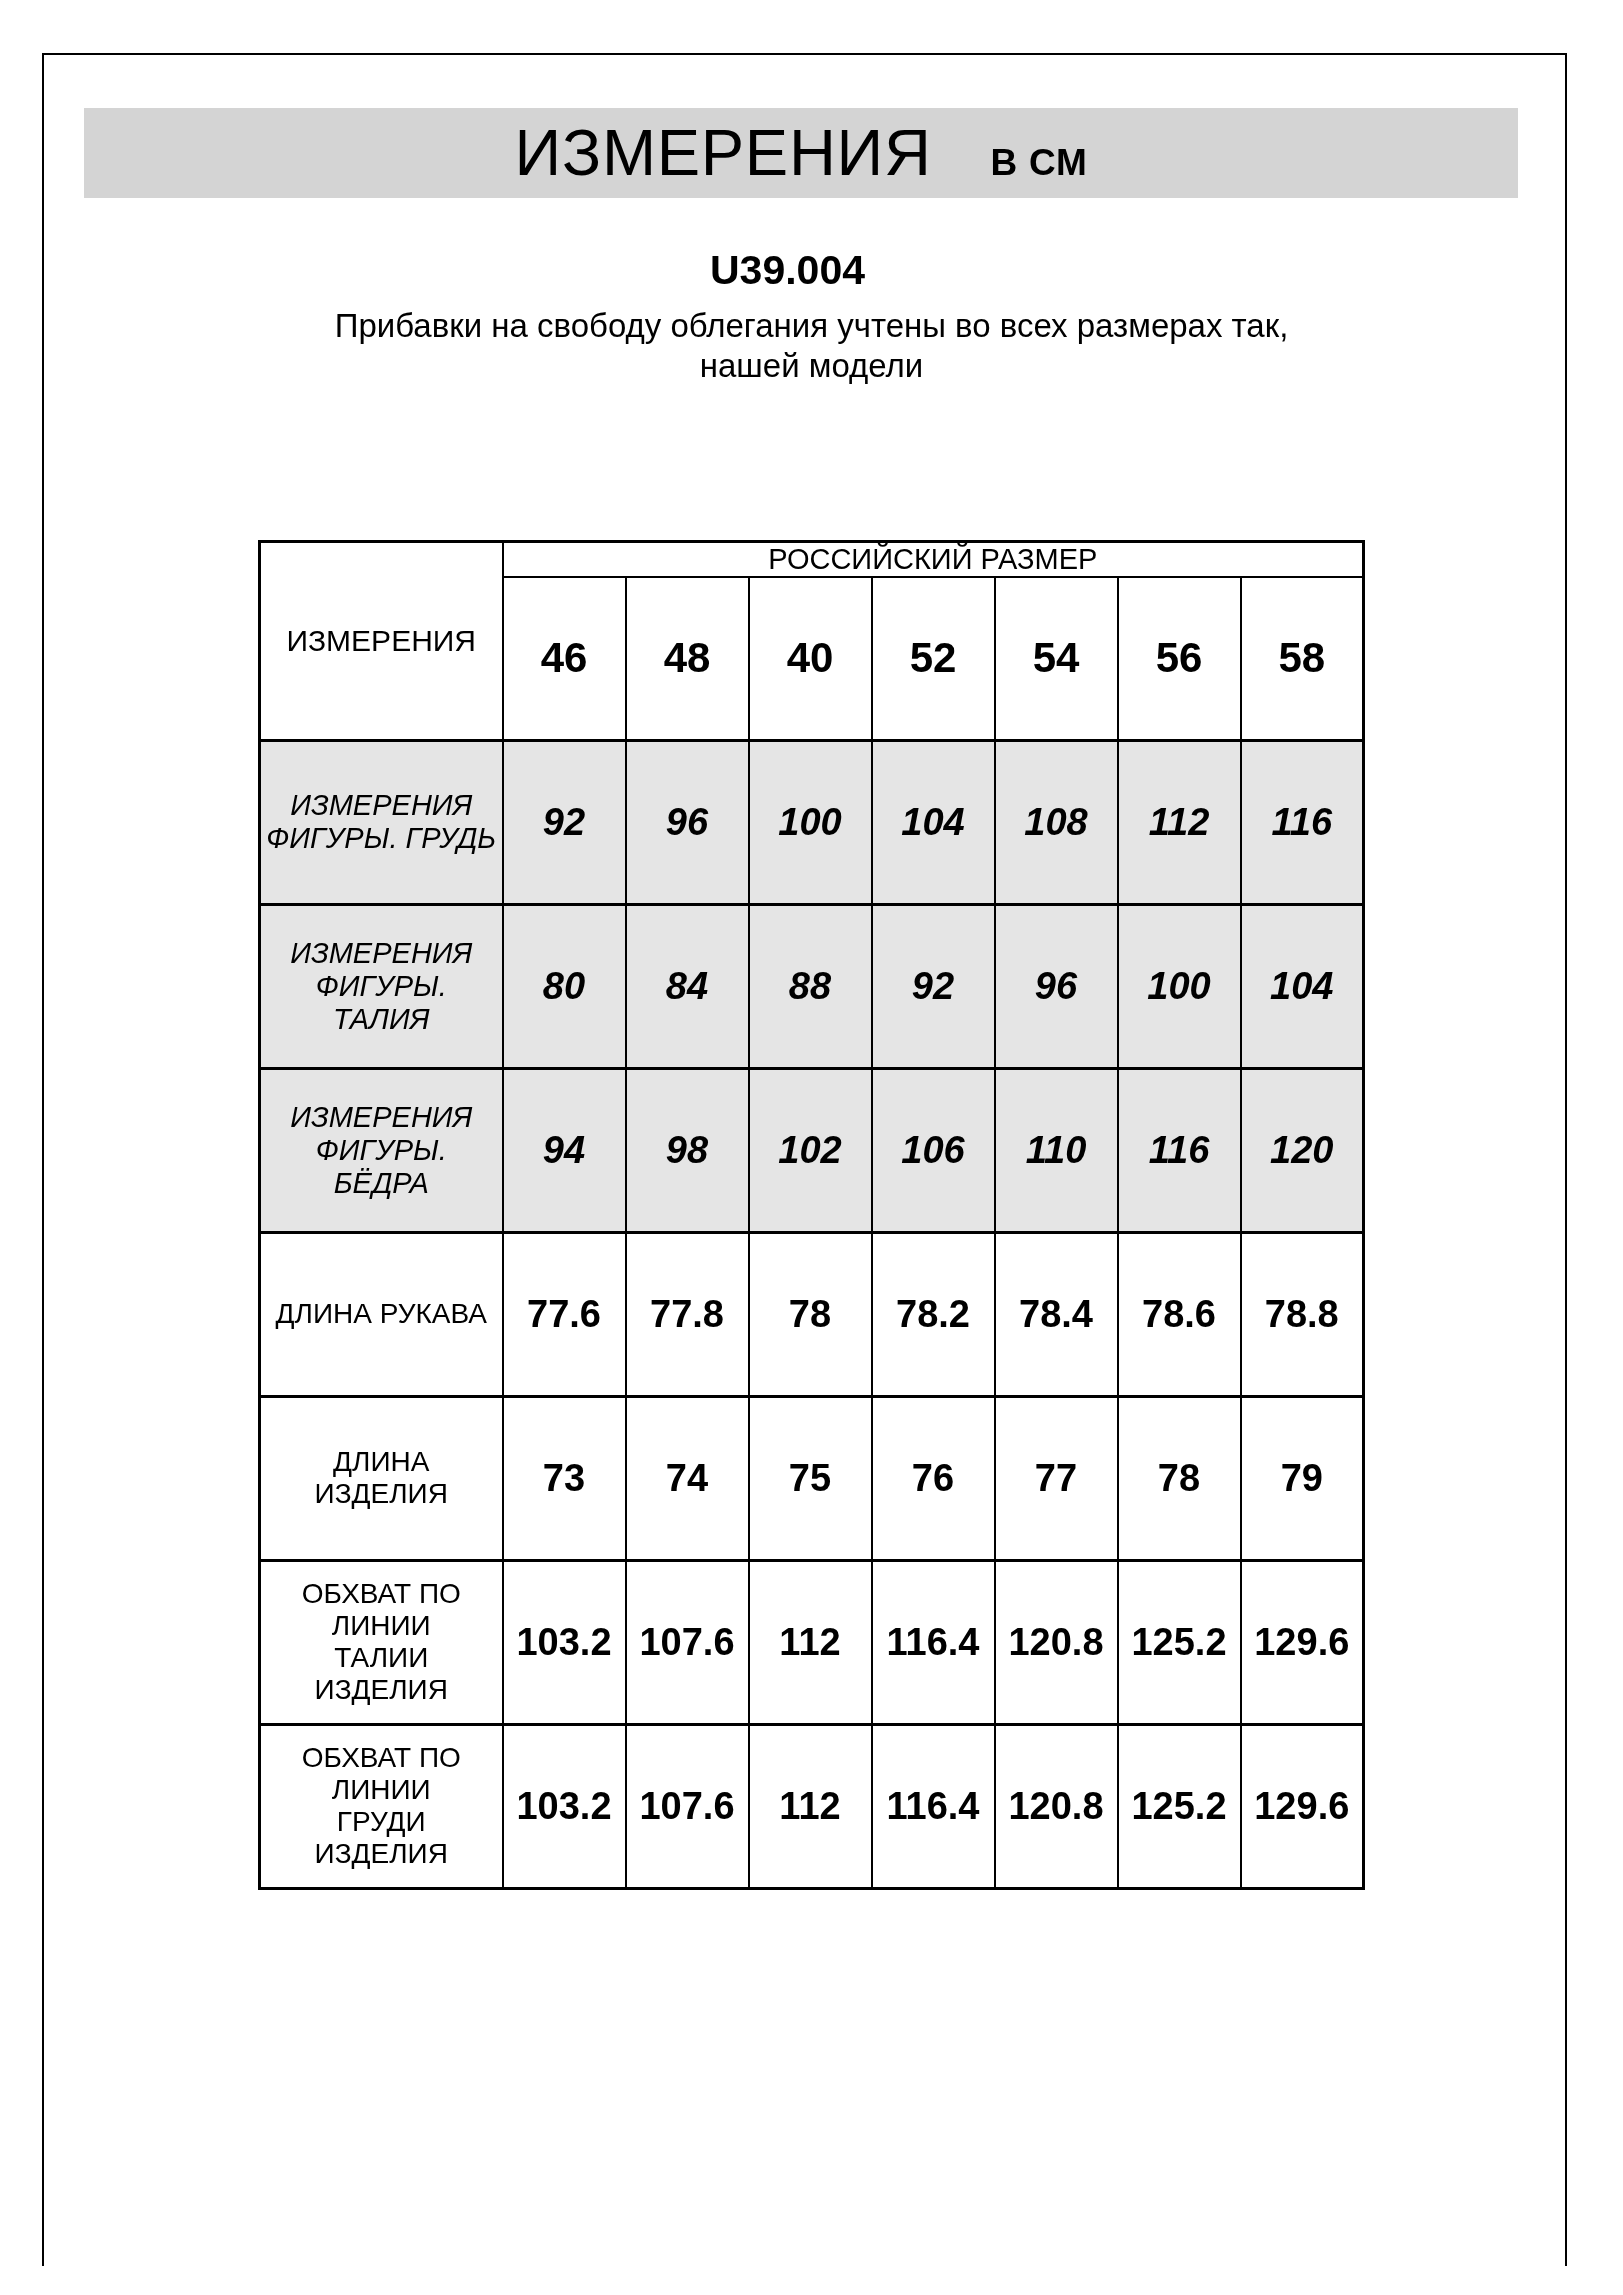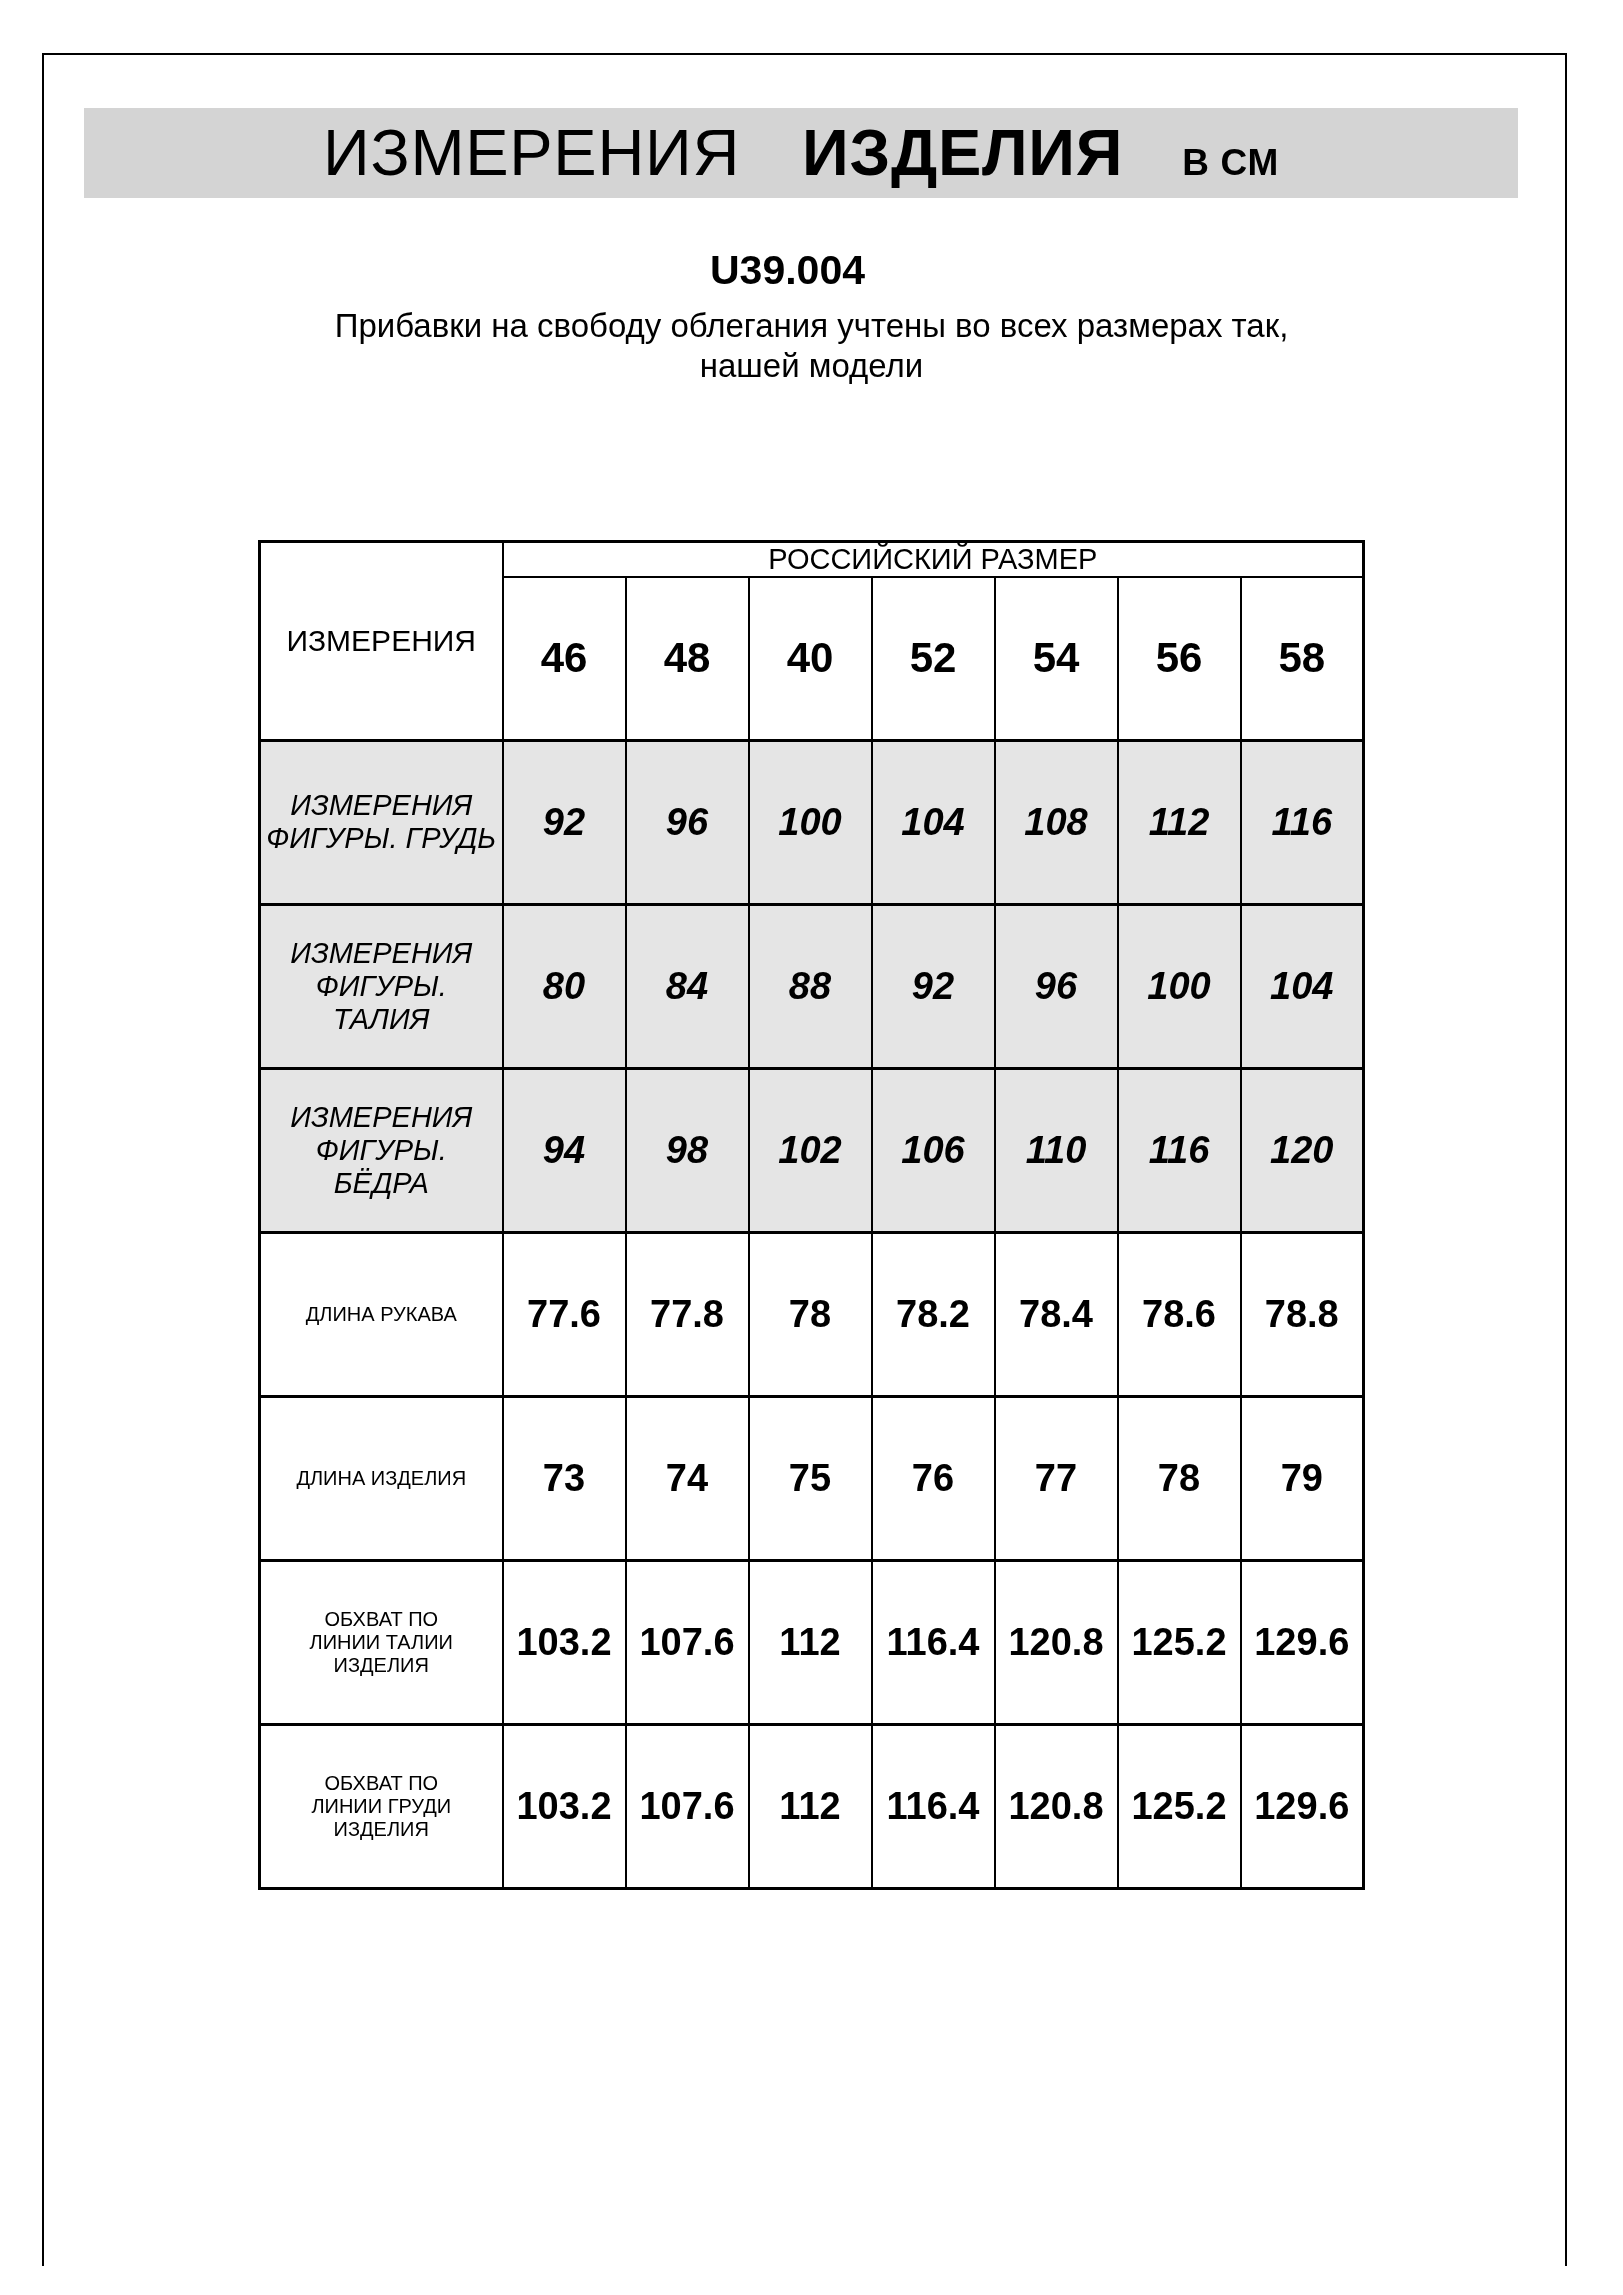--- a/index.html
+++ b/index.html
@@ -40,34 +40,33 @@
     border:2px solid #000;text-align:center;vertical-align:middle;
     padding:0 5.2px;box-sizing:border-box;overflow:hidden;
   }
   tr.hdr-group{height:35px;}
   tr.hdr-sizes{height:163px;}
   tr.body-row{height:164px;}
   .corner-cell{font-size:30px;font-weight:400;background:#fff;}
   .group-cell{font-size:29px;font-weight:400;border-bottom:1.3px solid #000 !important;}
   .size-cell{font-size:42px;font-weight:700;border-top:1.3px solid #000;}
   tr.body-row td{border-top:3.3px solid #000;}
-  td.label-cell{font-size:20px;font-weight:400;}
+  td.label-cell{font-size:28px;font-weight:400;}
   td.value-cell{font-size:38px;font-weight:700;}
   tr.shaded td{background:#e5e5e5;font-style:italic;}
   tr.shaded td.label-cell{font-size:29px;}
   .lbl-narrow{width:164px;margin:0 auto;}
 </style>
 </head>
 <body>
 
 <div class="frame"></div>
 
 <div class="titlebar">
   <span class="title-main">ИЗМЕРЕНИЯ</span>
-  <span class="title-secondary">ИЗДЕЛИЯ</span>
   <span class="title-unit">В СМ</span>
 </div>
 
 <div class="subtitle">U39.004</div>
 
 <div class="paragraph">
   <div>Прибавки на свободу облегания учтены во всех размерах так,</div>
   <div>нашей модели</div>
 </div>
 

